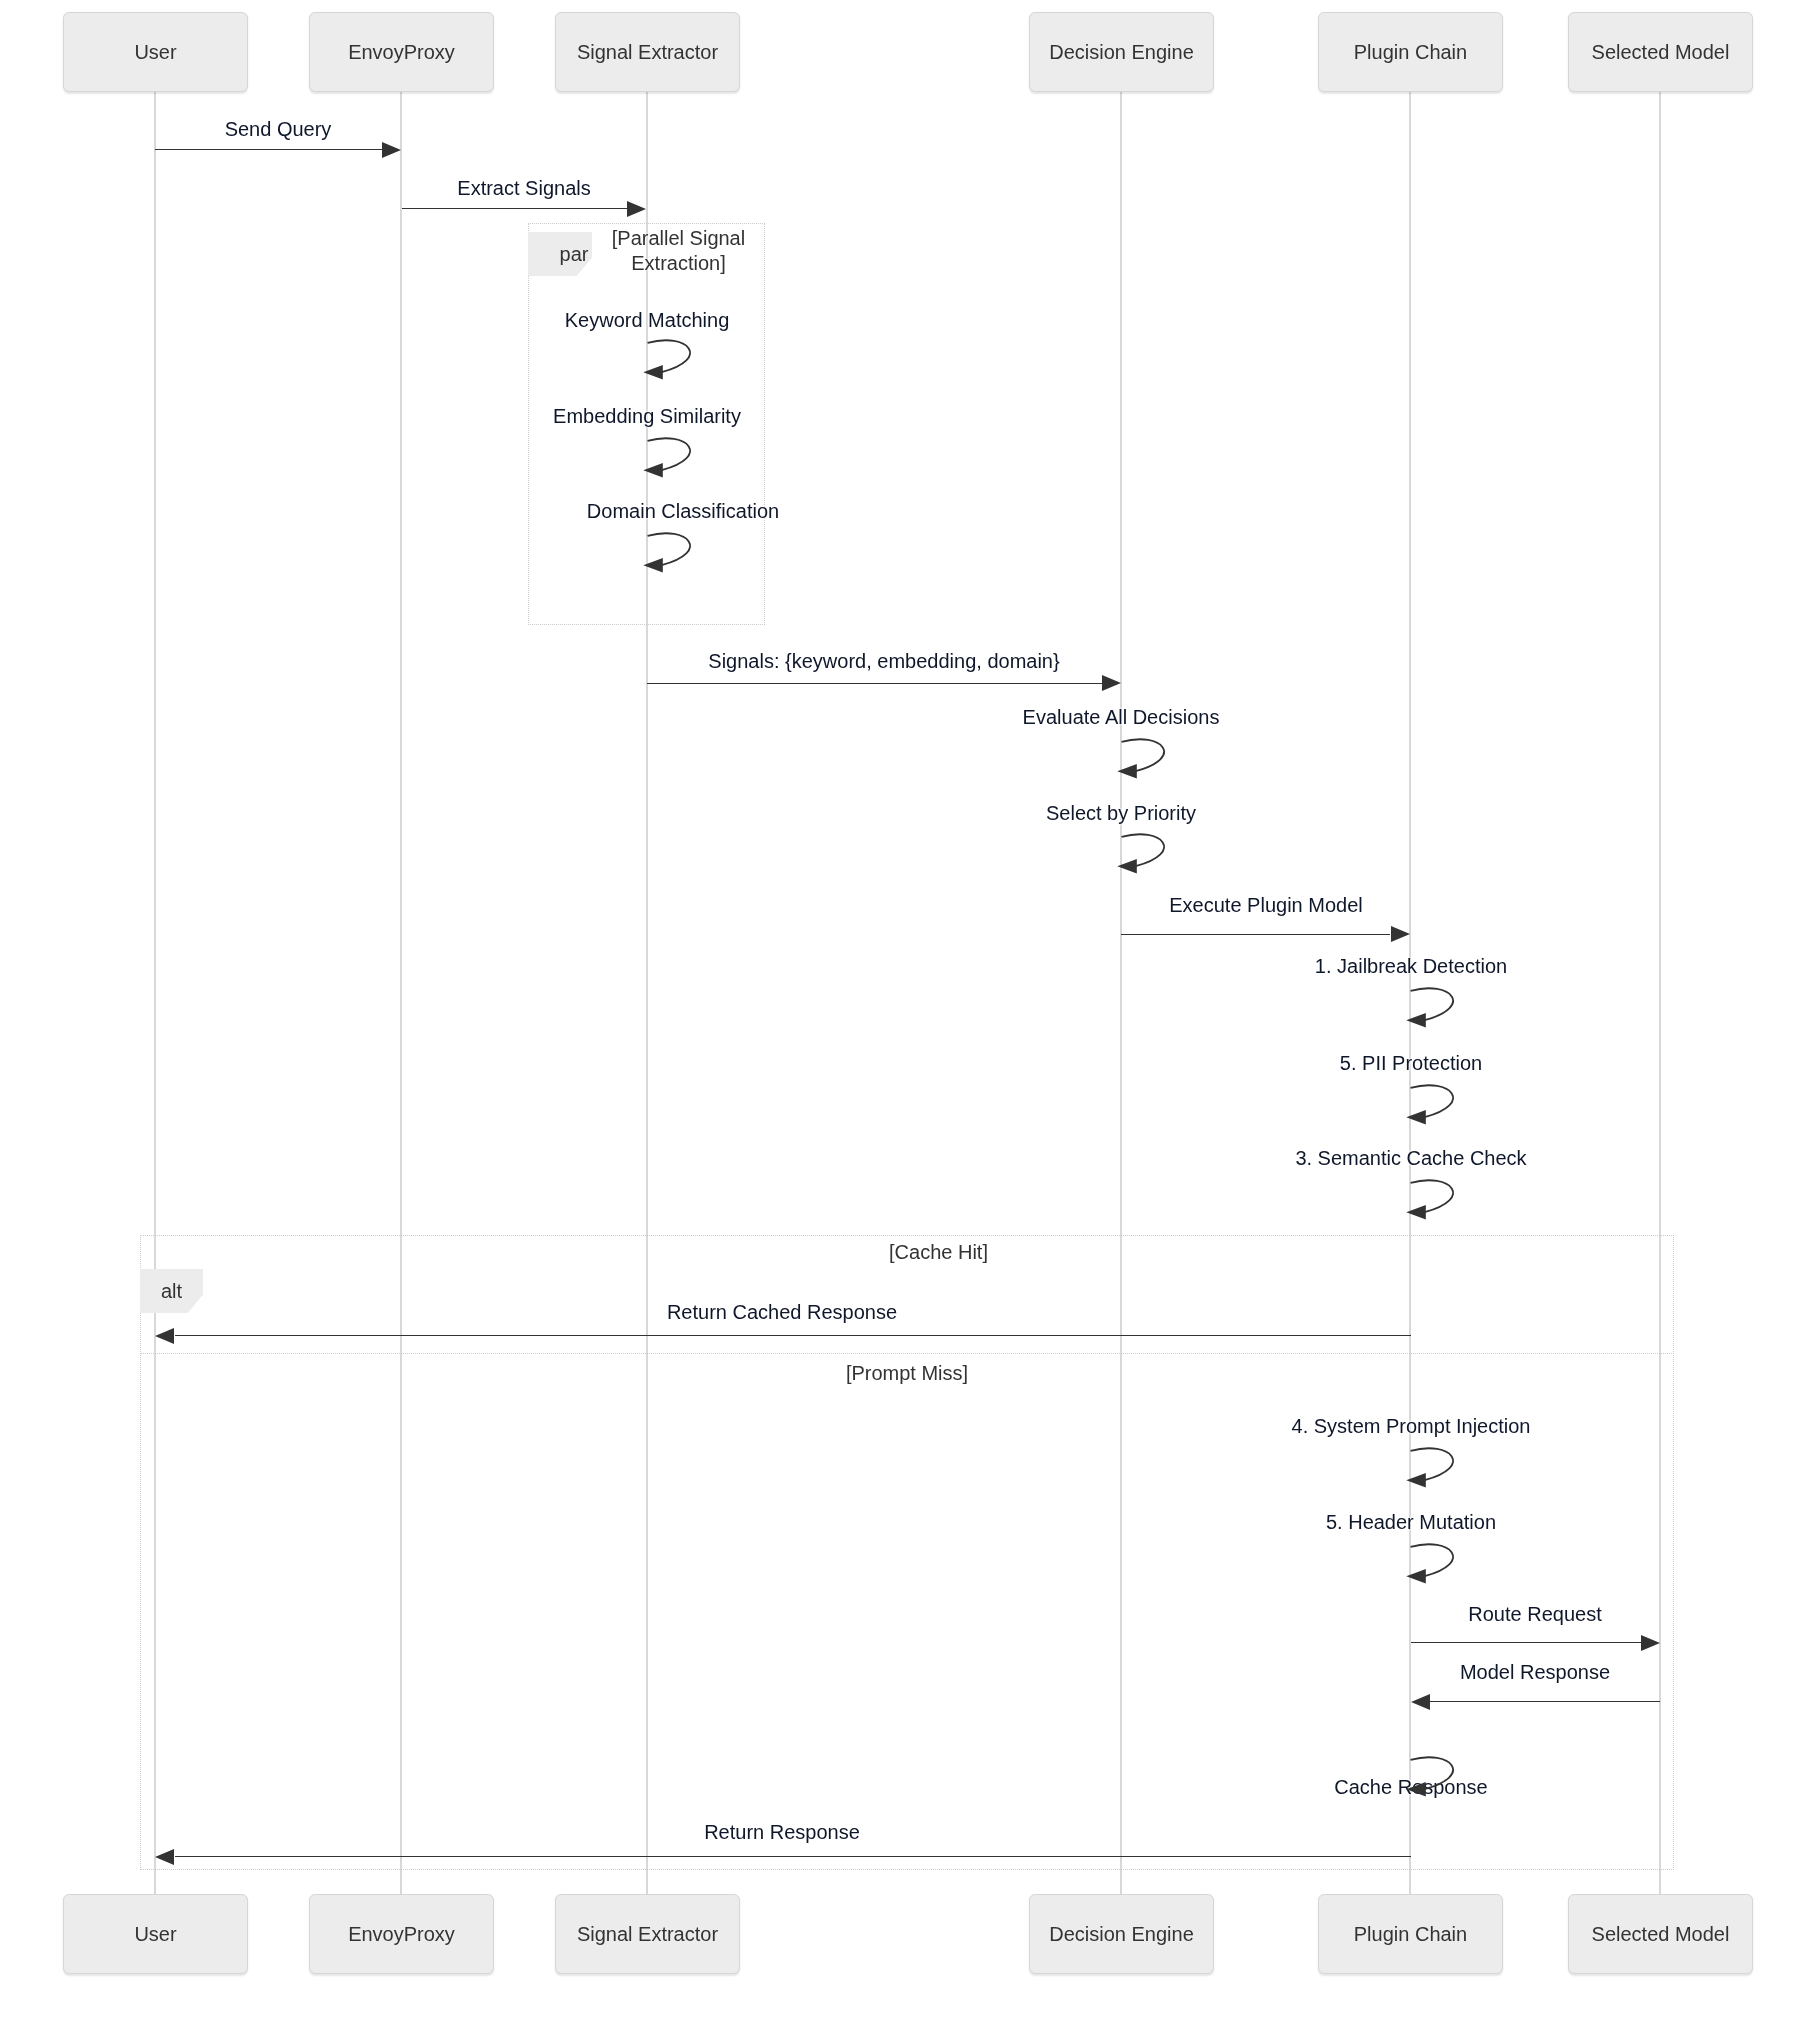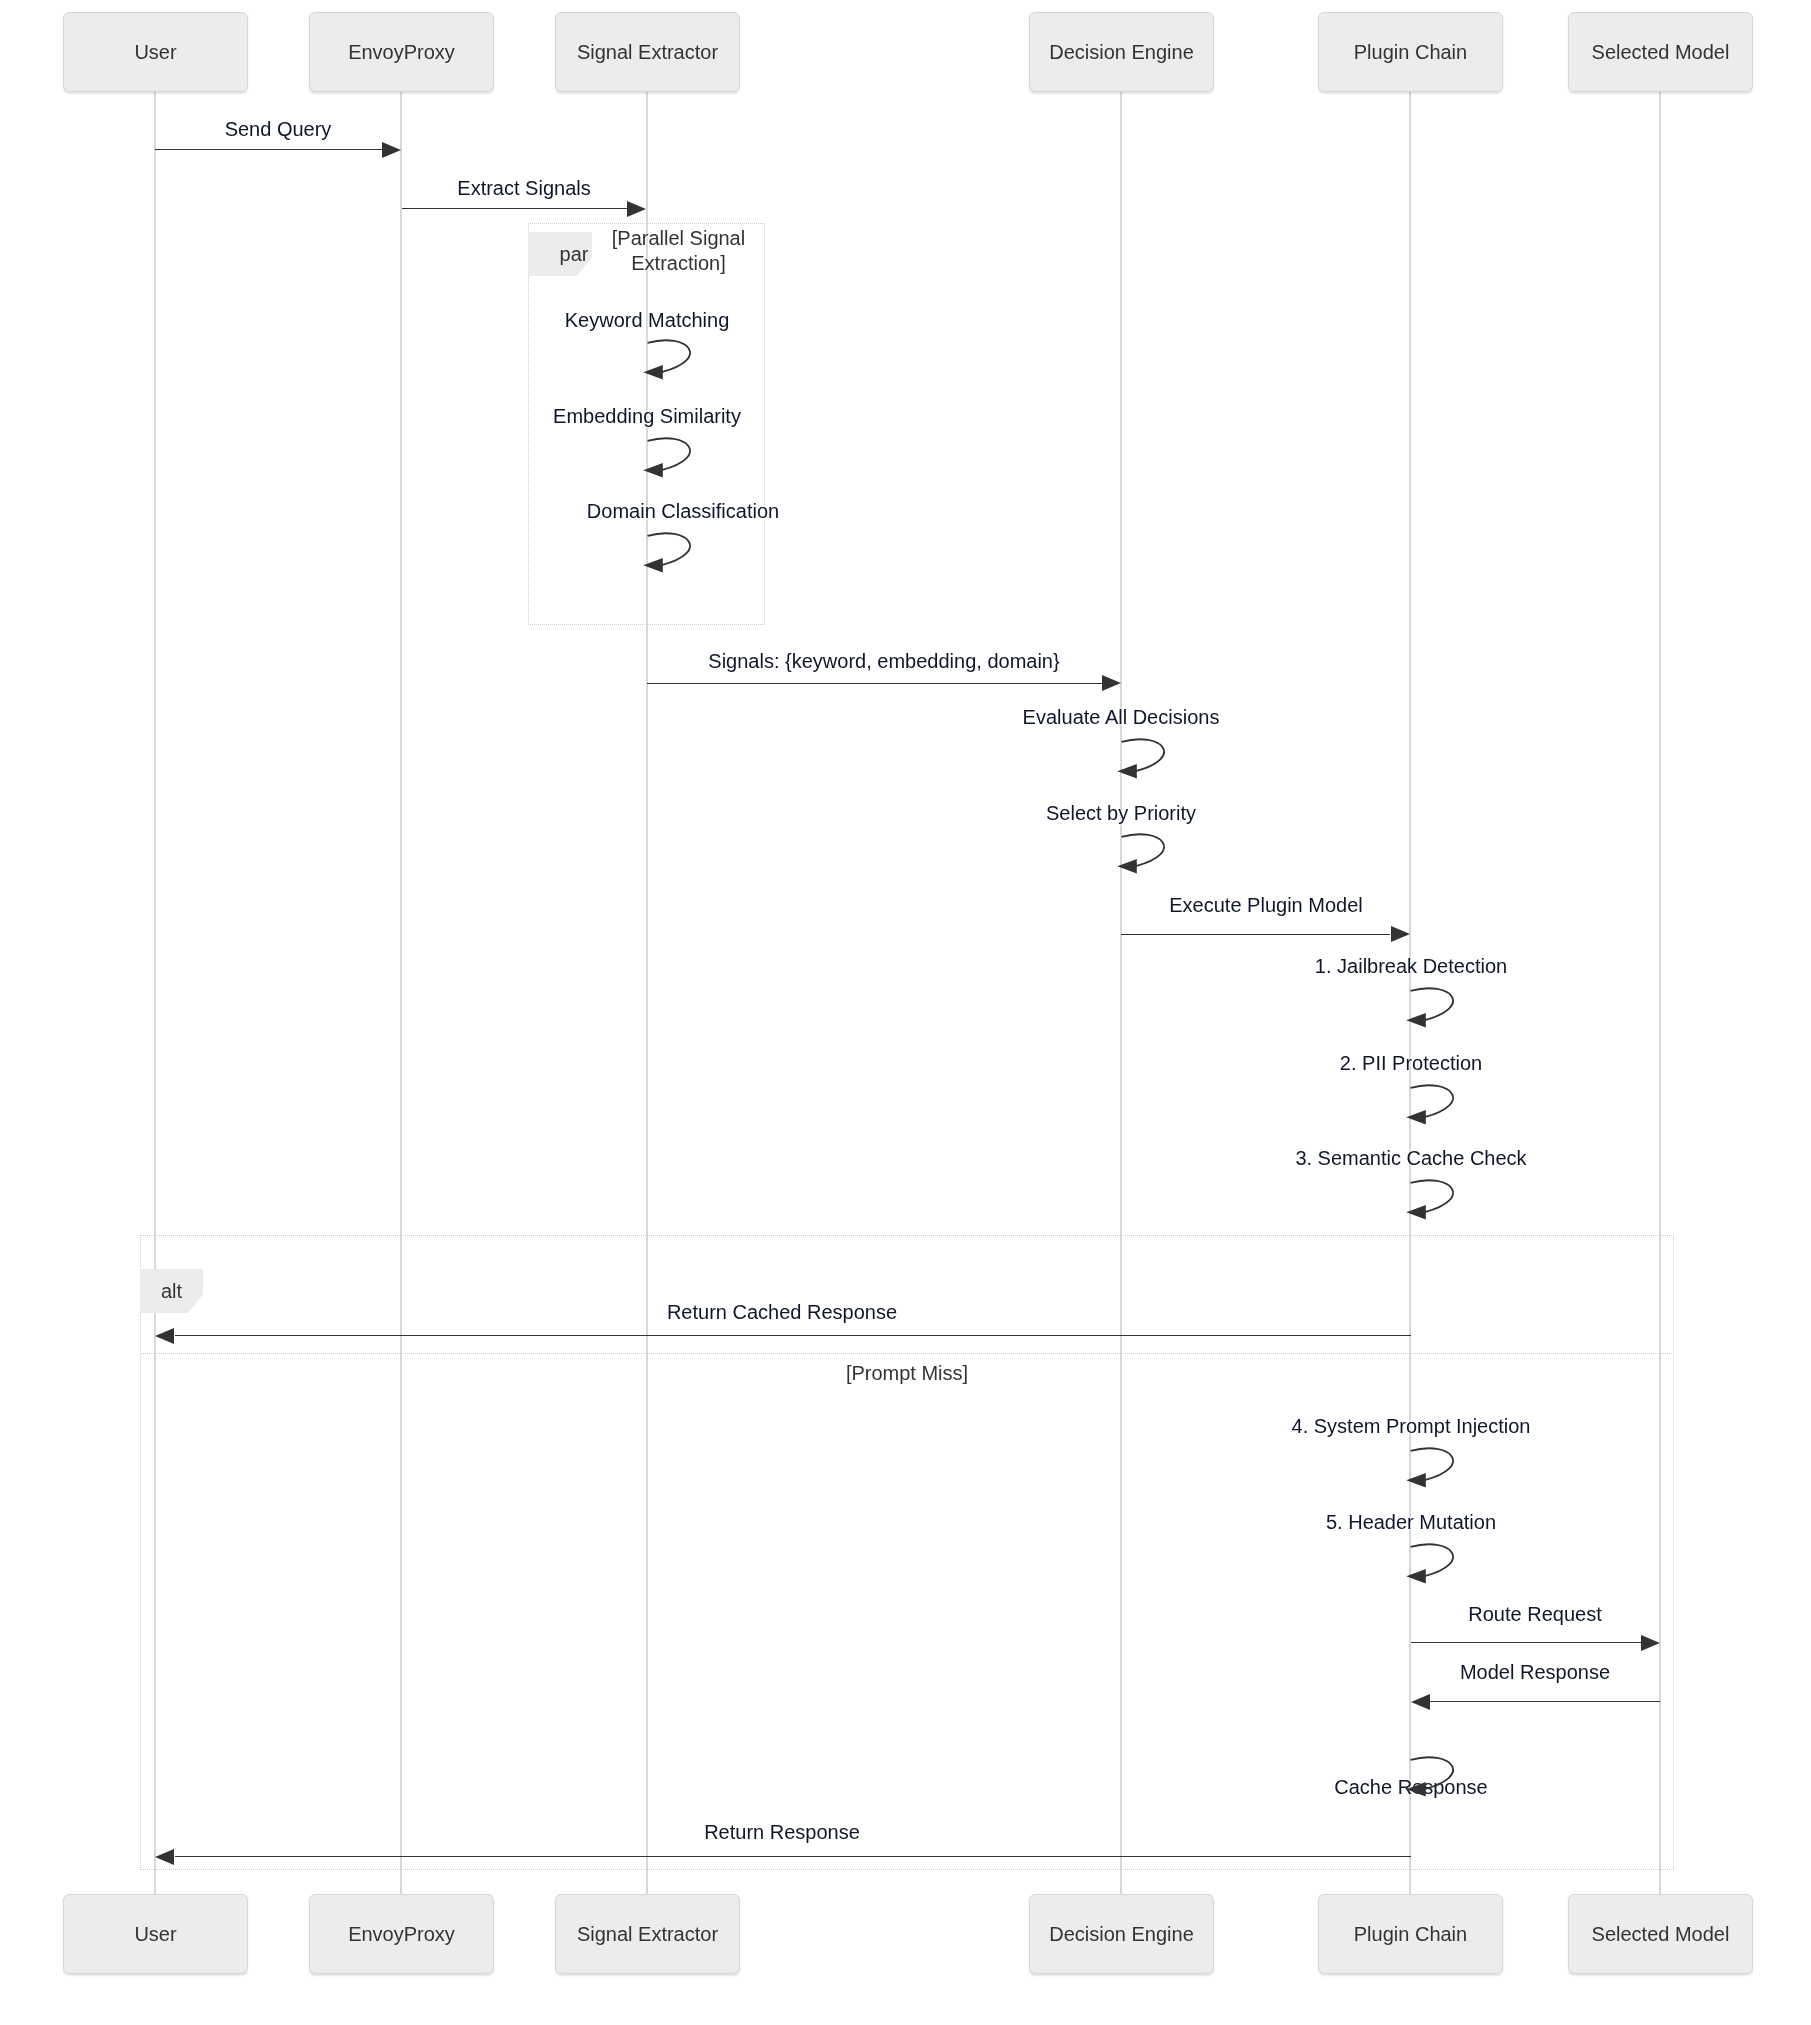--- a/index.html
+++ b/index.html
@@ -54,20 +54,21 @@
   <div class="lifeline" style="left:1120px;"></div>
   <div class="lifeline" style="left:1409px;"></div>
   <div class="lifeline" style="left:1659px;"></div>
 
   <div class="frame" style="left:528px; top:223px; width:237px; height:402px;"></div>
   <div class="frame-label" style="left:528px; top:232px; width:64px; height:44px;padding-left:28px;">par</div>
   <div class="frame-title" style="left:586px; top:226px; width:185px;">[Parallel Signal Extraction]</div>
 
   <div class="frame" style="left:140px; top:1235px; width:1534px; height:635px;"></div>
   <div class="frame-label" style="left:140px; top:1235px; width:63px; height:44px;margin-top:34px;">alt</div>
+  <div class="frame-title" style="left:203px; top:1240px; width:1471px;">[Cache Hit]</div>
   <div class="divider" style="left:141px; top:1353px; width:1531px;"></div>
   <div class="frame-title" style="left:140px; top:1361px; width:1534px;">[Prompt Miss]</div>
 
   <div class="msg-label" style="left:278px; top:118px;">Send Query</div>
   <div class="msg-line" style="left:155px; top:149px; width:227px;"></div>
   <div class="head-r" style="left:382px; top:142px;"></div>
 
   <div class="msg-label" style="left:524px; top:177px;">Extract Signals</div>
   <div class="msg-line" style="left:402px; top:208px; width:226px;"></div>
   <div class="head-r" style="left:627px; top:201px;"></div>
@@ -109,21 +110,21 @@
   <div class="msg-label" style="left:1266px; top:894px;">Execute Plugin Model</div>
   <div class="msg-line" style="left:1121px; top:934px; width:269px;"></div>
   <div class="head-r" style="left:1391px; top:926px;"></div>
 
   <div class="msg-label" style="left:1411px; top:955px;">1. Jailbreak Detection</div>
   <svg class="selfloop" style="left:1395px; top:986px;" viewBox="0 0 130 72">
     <path d="M 25 8 C 92 -10, 130 34, 48 56" fill="none" stroke="#333333" stroke-width="3"></path>
     <polygon points="50,44 50,68 18,56" fill="#333333"></polygon>
   </svg>
 
-  <div class="msg-label" style="left:1411px; top:1052px;">2. PII Protection</div>
+  <div class="msg-label" style="left:1411px; top:1052px;">5. PII Protection</div>
   <svg class="selfloop" style="left:1395px; top:1083px;" viewBox="0 0 130 72">
     <path d="M 25 8 C 92 -10, 130 34, 48 56" fill="none" stroke="#333333" stroke-width="3"></path>
     <polygon points="50,44 50,68 18,56" fill="#333333"></polygon>
   </svg>
 
   <div class="msg-label" style="left:1411px; top:1147px;">3. Semantic Cache Check</div>
   <svg class="selfloop" style="left:1395px; top:1178px;" viewBox="0 0 130 72">
     <path d="M 25 8 C 92 -10, 130 34, 48 56" fill="none" stroke="#333333" stroke-width="3"></path>
     <polygon points="50,44 50,68 18,56" fill="#333333"></polygon>
   </svg>

